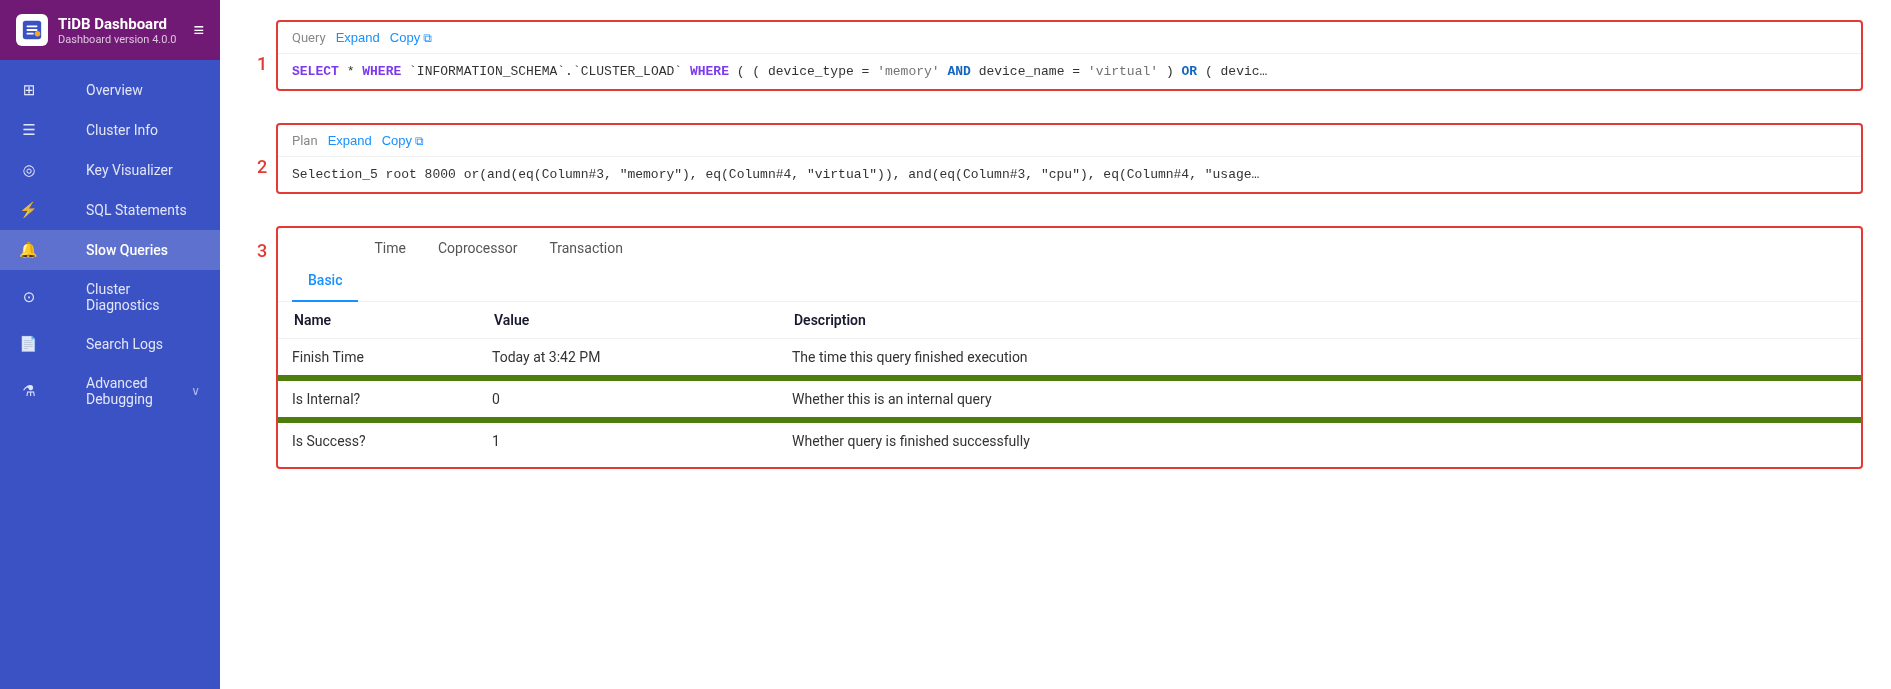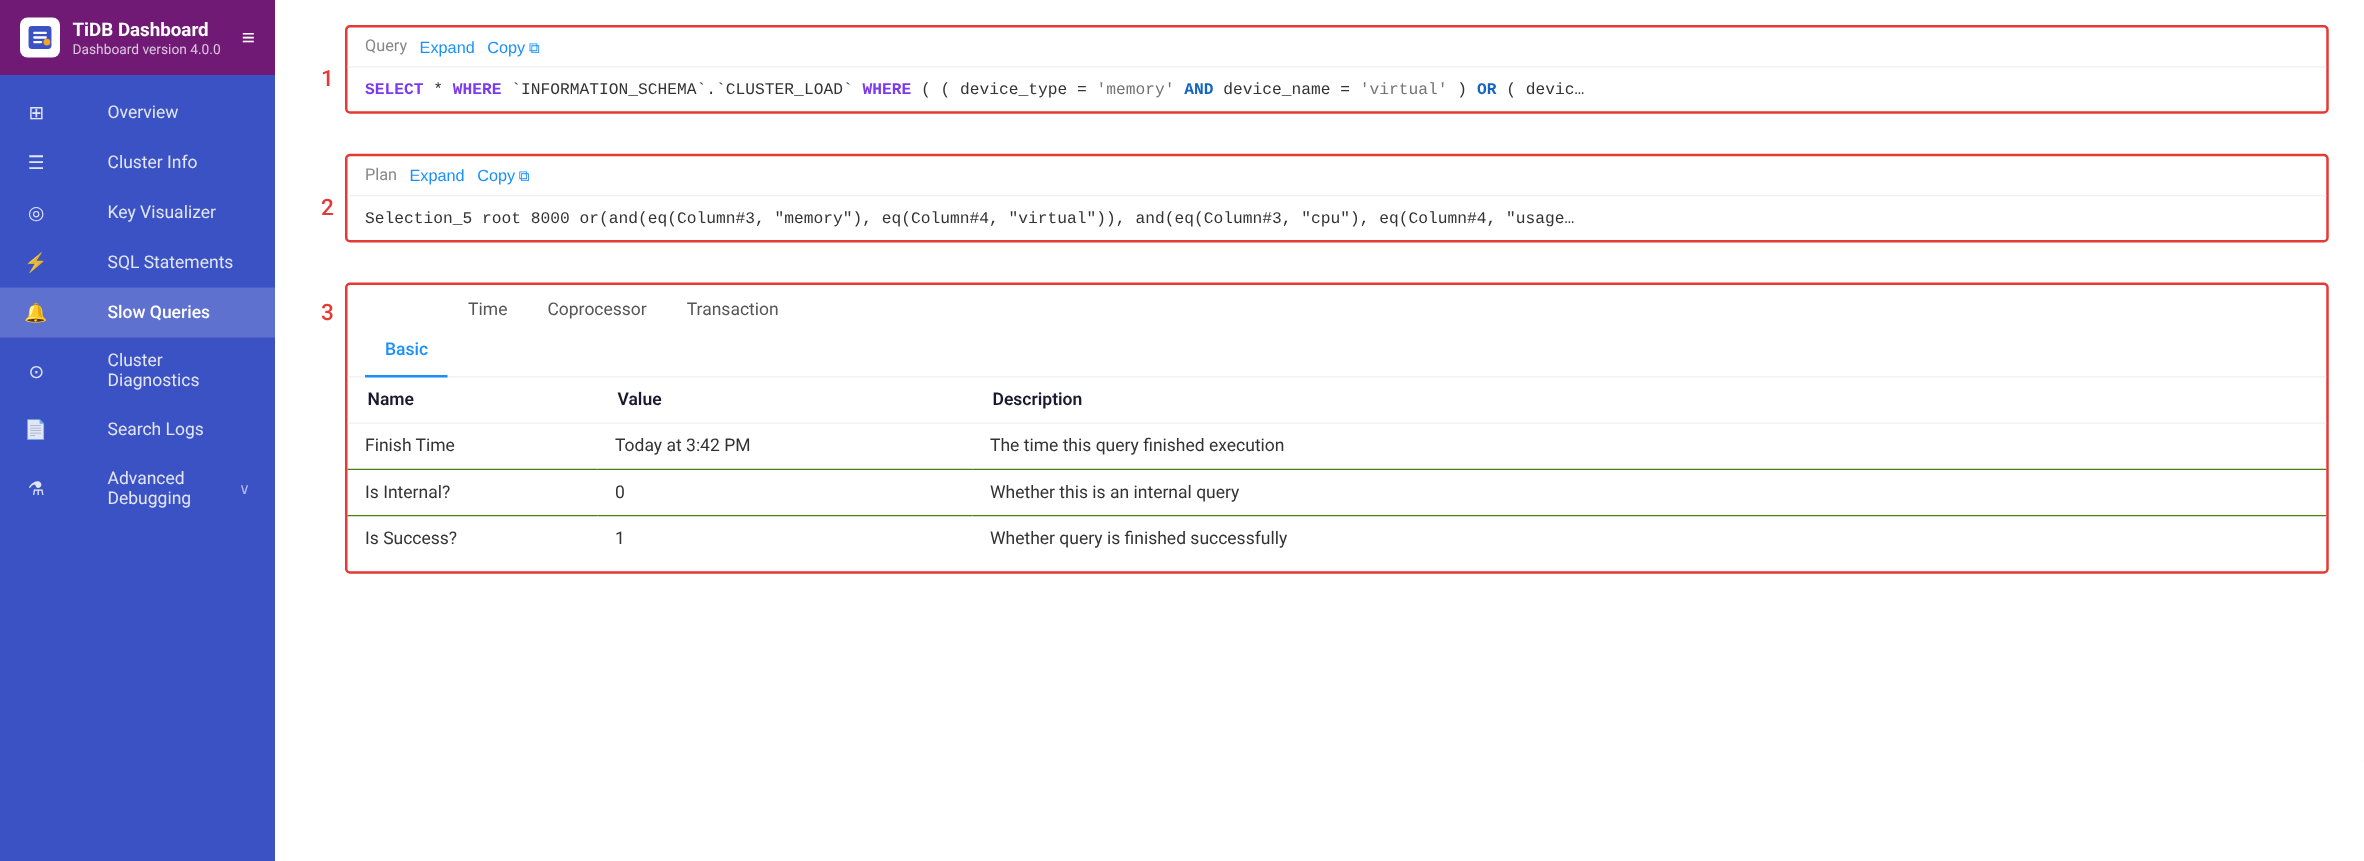--- a/index.html
+++ b/index.html
@@ -171,21 +171,21 @@
       padding: 10px 16px;
       font-size: 14px;
       font-weight: 600;
       color: #1a1a2e;
       border-bottom: 1px solid #f0f0f0;
     }
     td {
       padding: 10px 14px;
       font-size: 14px;
       color: #333;
-      border-bottom: 1px solid #4d7c0f;
+      border-bottom: 6px solid #4d7c0f;
     }
     tr:last-child td { border-bottom: none; }
   </style>
 </head>
 <body>
 
 <aside class="sidebar">
   <div class="sidebar-header">
     <div class="sidebar-logo-area">
       <div class="sidebar-logo-icon">

